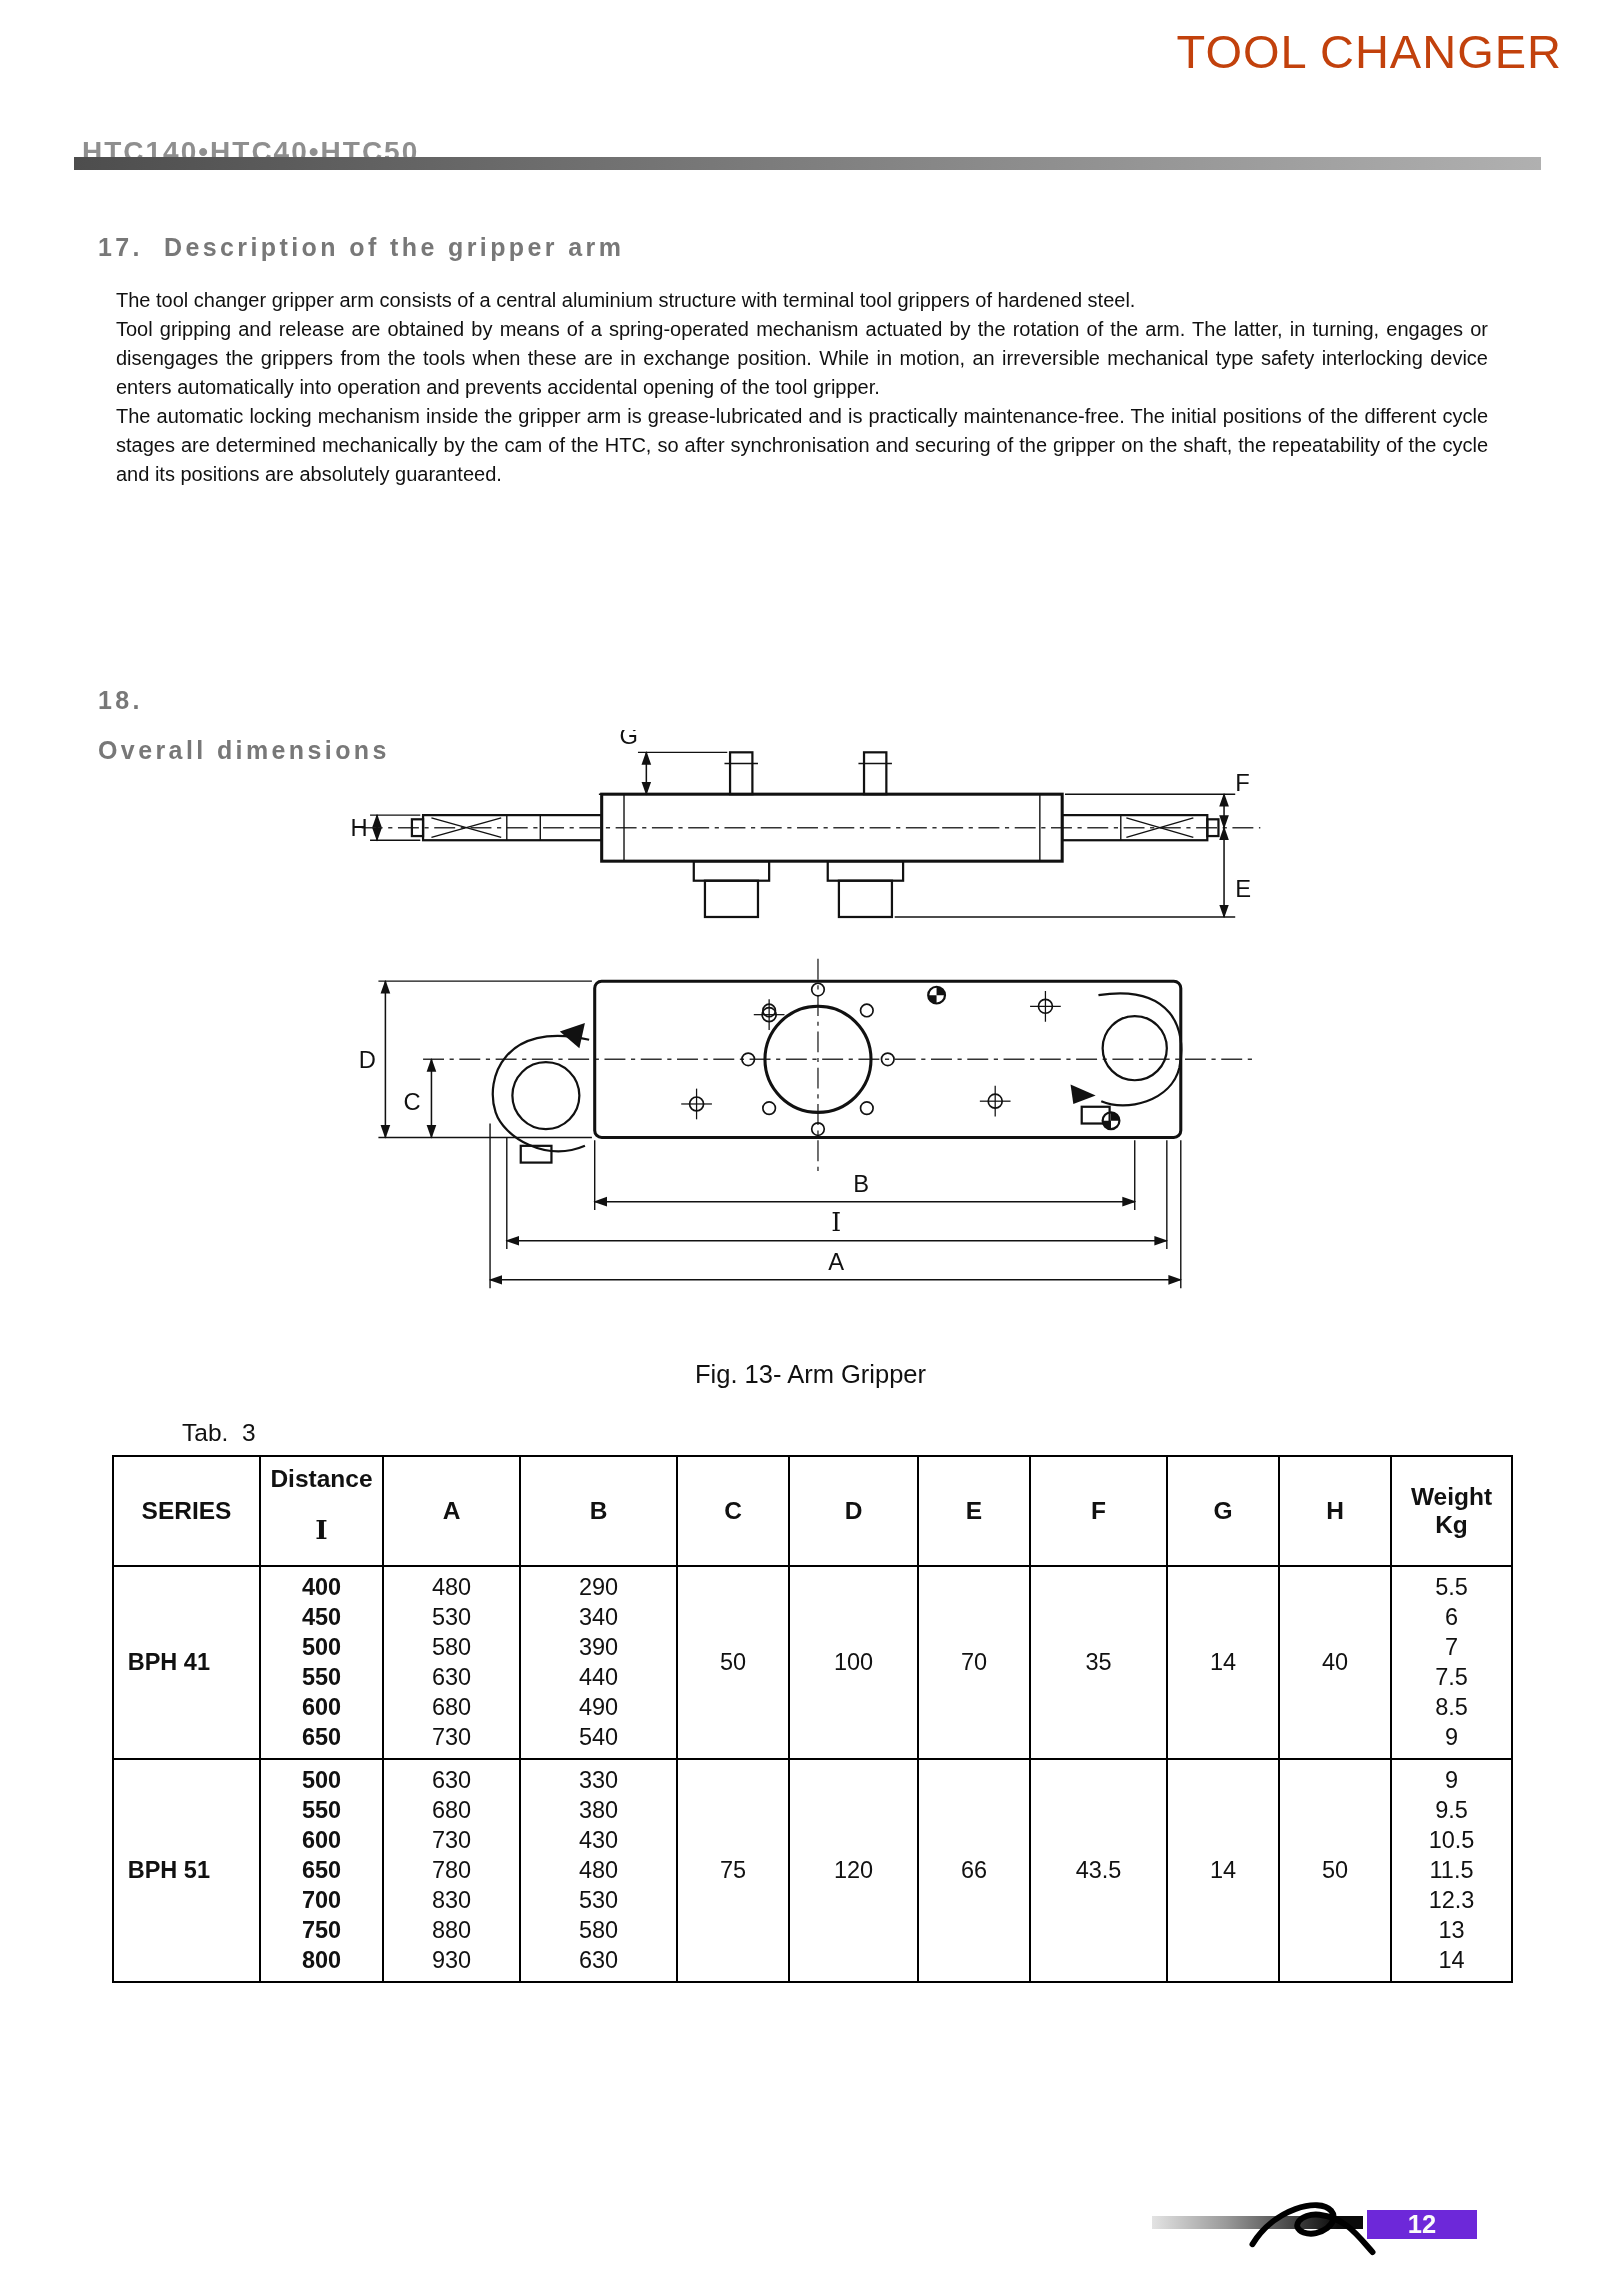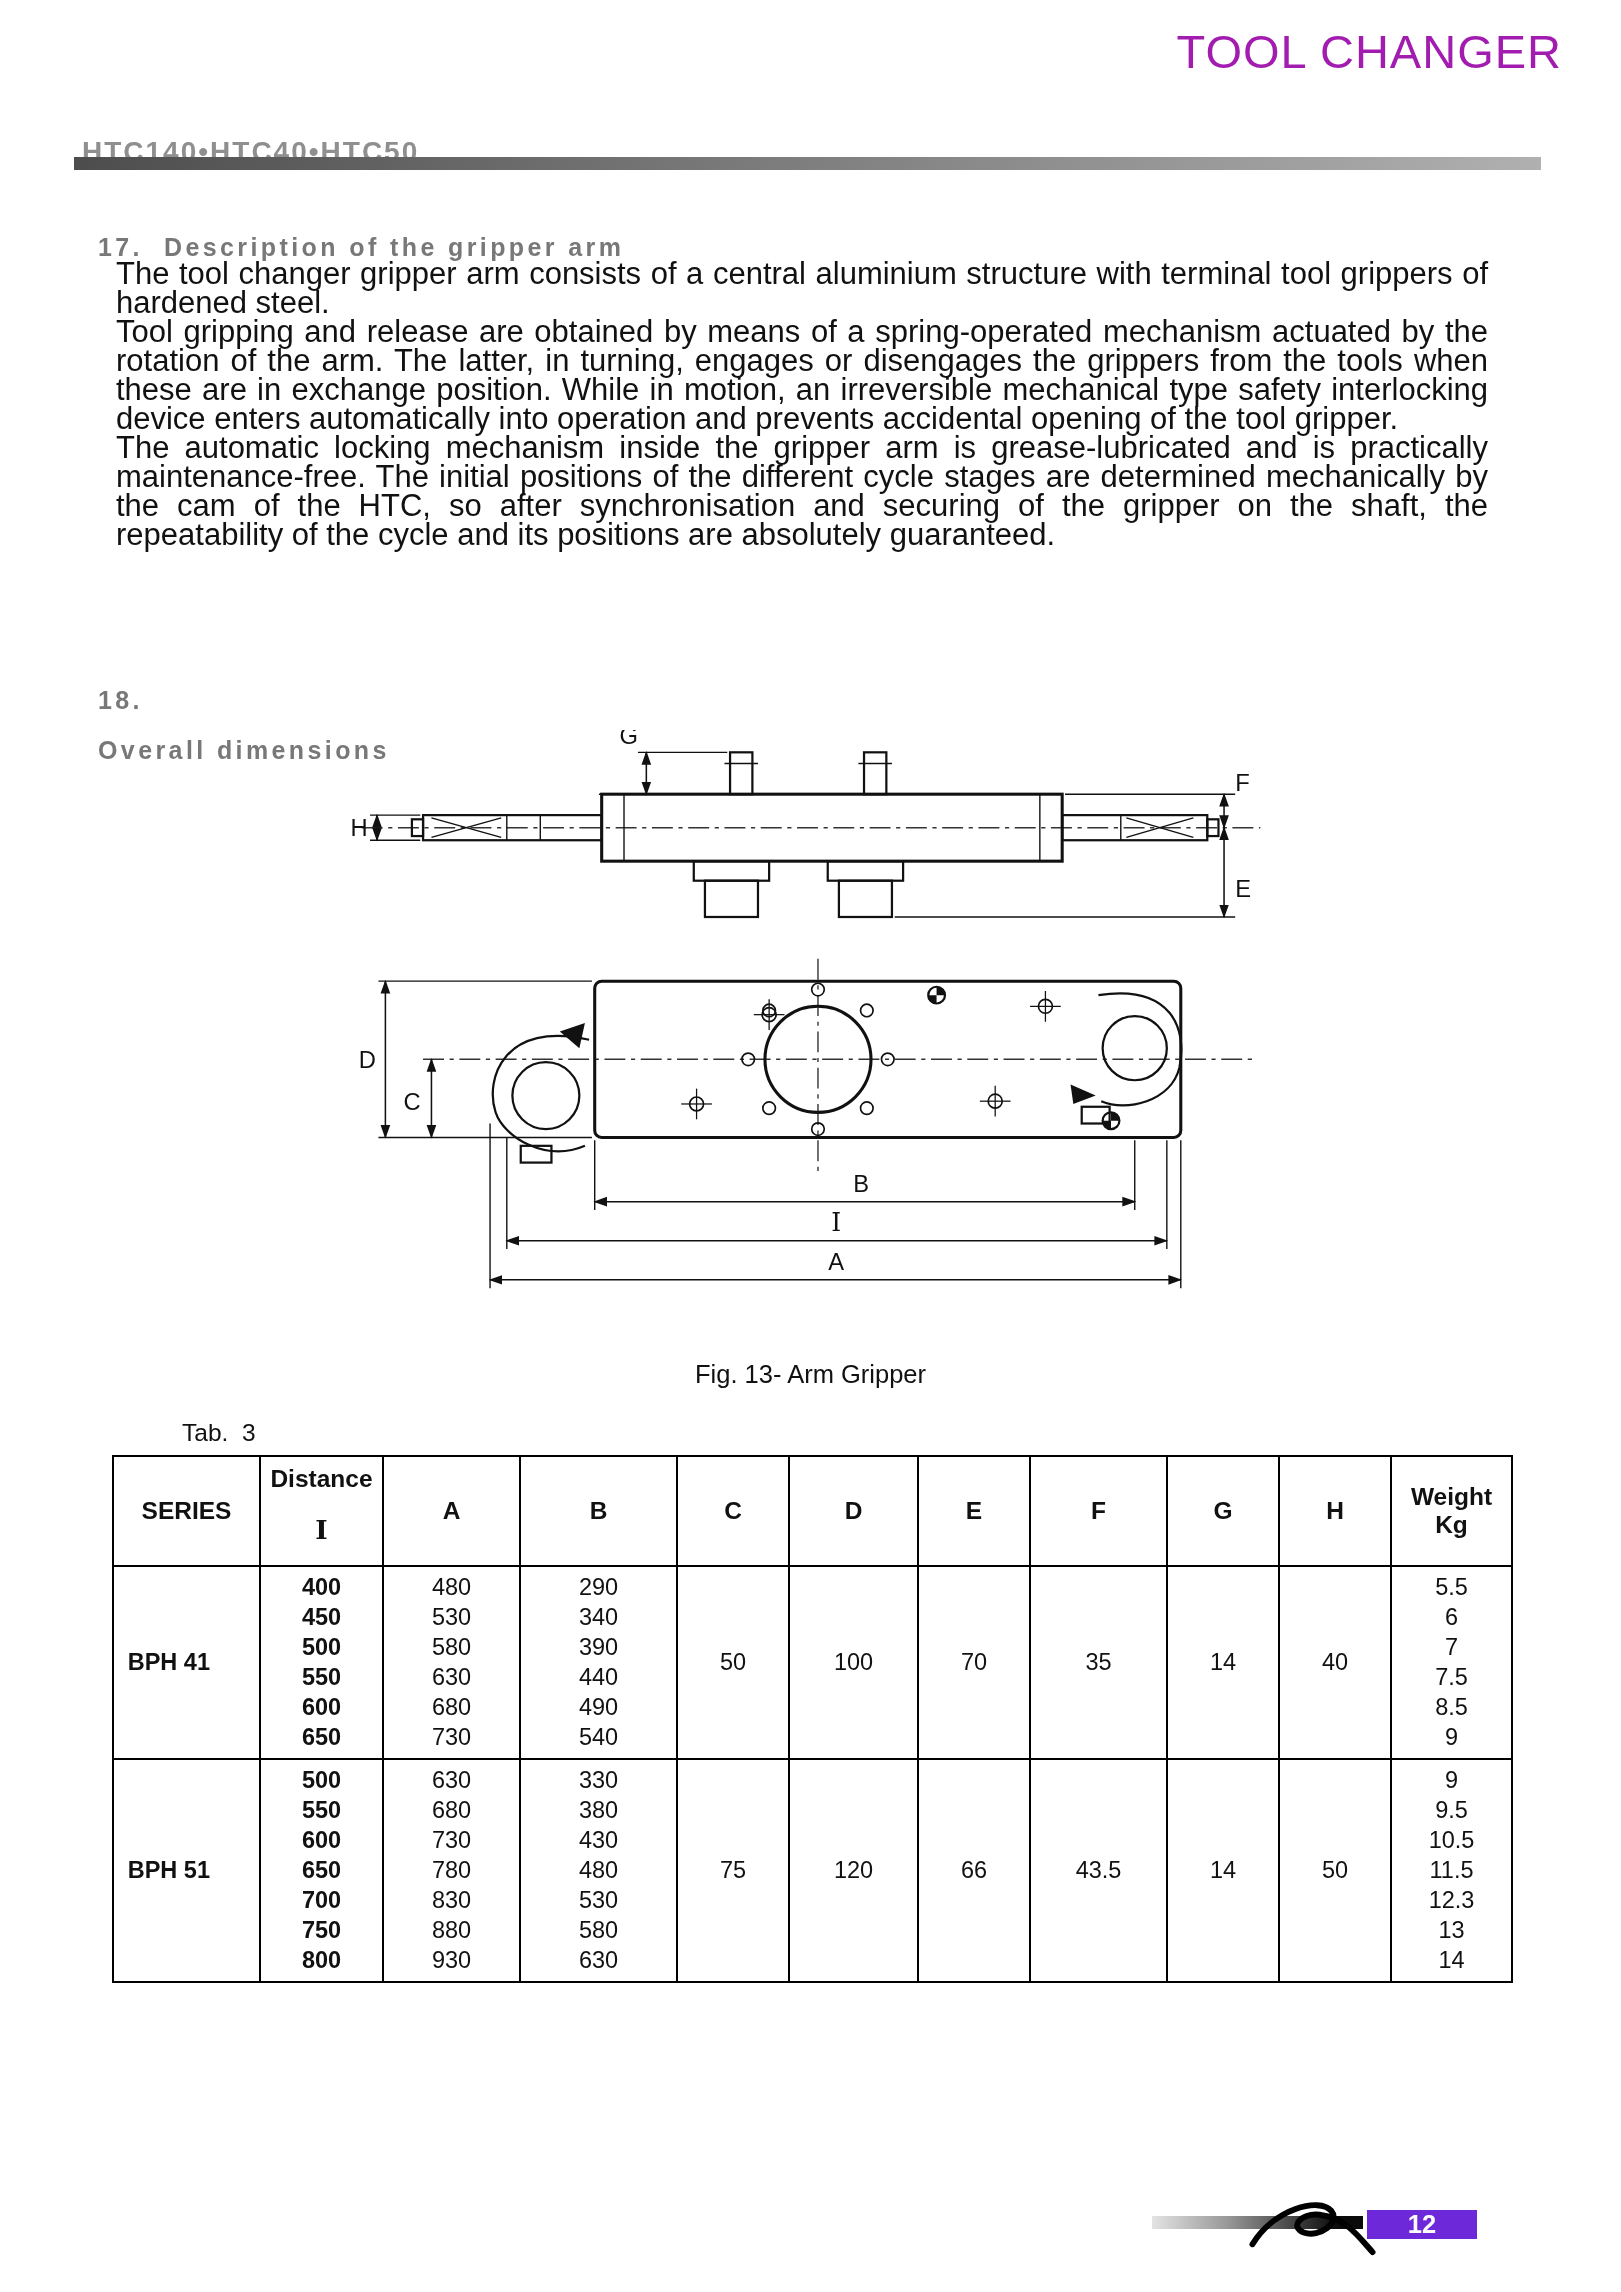--- a/index.html
+++ b/index.html
@@ -1,28 +1,28 @@
 <!DOCTYPE html>
 <html><head>
 <meta charset="utf-8">
 <style>
   * { margin:0; padding:0; box-sizing:border-box; }
   html,body { background:#ffffff; }
   body { font-family:"Liberation Sans", sans-serif; color:#141414; }
   .page { position:relative; width:1621px; height:2293px; background:#fff; overflow:hidden; }
 
-  .doc-title { position:absolute; top:23.5px; right:59px; font-size:47px; letter-spacing:1px; color:#a21caf; font-weight:500; }
+  .doc-title { position:absolute; top:23.5px; right:59px; font-size:47px; letter-spacing:1px; color:#c2410c; font-weight:500; }
   .models { position:absolute; top:104px; left:82px; font-size:28px; font-weight:bold; color:#8f8f8f; letter-spacing:2px;margin-top:32px; }
   .top-bar { position:absolute; top:157px; left:74px; width:1467px; height:12.7px; background:linear-gradient(90deg,#4d4d4d,#b0b0b0); }
 
   .sec-heading { position:absolute; left:98px; display:flex; gap:21px; font-size:25px; font-weight:bold; color:#787878; letter-spacing:3.4px; }
   .sec17 { top:233px; }
   .sec18 { top:686px;flex-direction:column; }
 
-  .body-text { position:absolute; top:259px; left:116px; width:1372px; font-size:31px; line-height:29px; text-align:justify; color:#111; }
+  .body-text { position:absolute; top:286px; left:116px; width:1372px; font-size:20px; line-height:29px; text-align:justify; color:#111; }
   .body-text p { margin:0; }
 
   .figure { position:absolute; top:730px; left:50%; transform:translateX(-50%); width:921px; }
   .figure svg { width:100%; height:auto; display:block; }
   .fig-caption { position:absolute; top:1360px; left:0; width:100%; text-align:center; font-size:25.5px; color:#111; }
 
   .tab-label { position:absolute; top:1419px; left:182px; font-size:24.5px; color:#111; white-space:pre; }
 
   .dims-table { position:absolute; top:1455px; left:112px; width:1398px; border-collapse:collapse; table-layout:fixed; font-size:23.5px; color:#111; }
   .dims-table th, .dims-table td { border:2px solid #000; }

